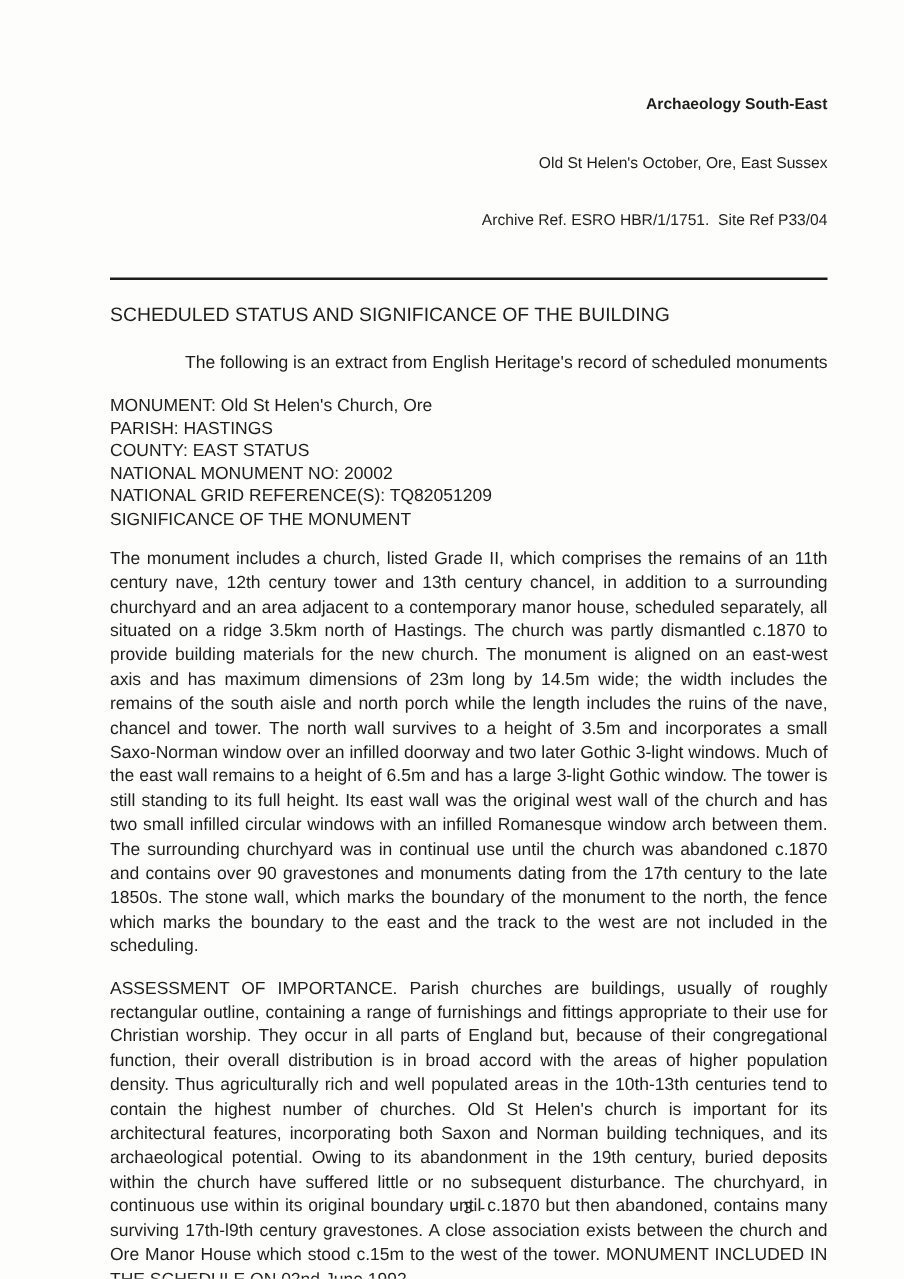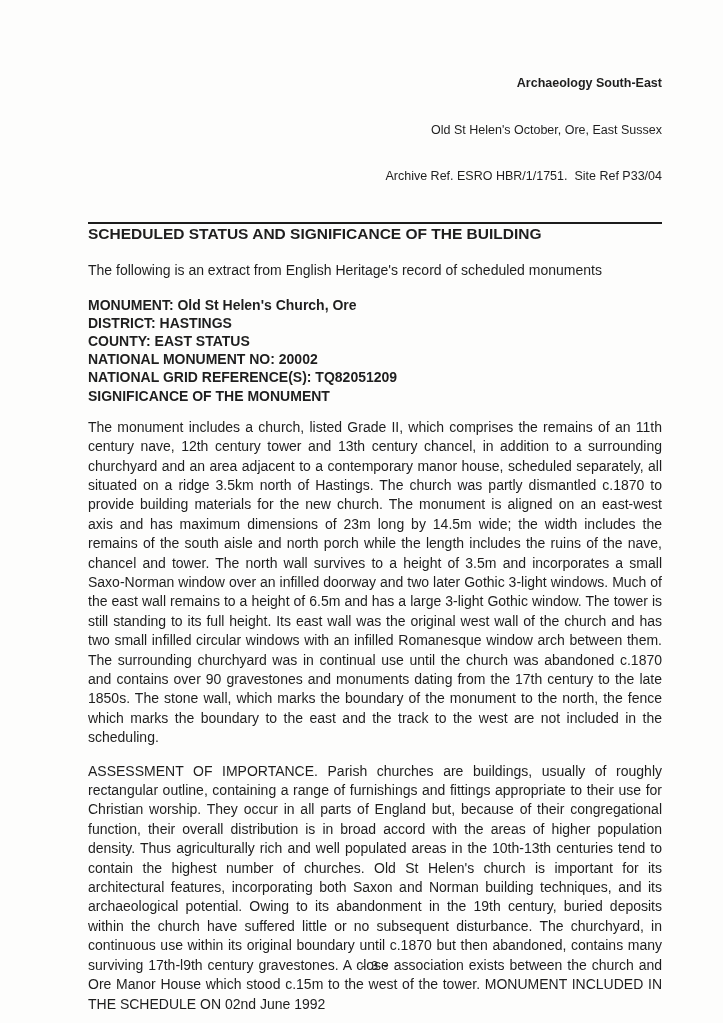--- a/index.html
+++ b/index.html
@@ -31,35 +31,36 @@
   }
   .report-header .hl-bold   { font-weight: bold; }
   .report-header .hl-italic { font-style: italic; }
   .header-divider {
     margin-top: 6px;
     border: none;
     border-top: 2px solid #1c1c1c;
     height: 0;
   }
   .section-title {
+    margin-top: 19px;
     font-size: 15.5px;
-    font-weight: bold;
+    font-weight: normal;
     line-height: 20px;
   }
   .intro-text {
     margin-top: 17px;
     font-size: 14px;
     line-height: 19px;
+    text-align: right;
   }
   .monument-record {
     margin-top: 16px;
     list-style: none;
     font-size: 14px;
     line-height: 18.2px;
-    font-weight: bold;
   }
   .body-paragraphs { margin-top: 0; }
   .body-paragraphs p {
     margin-top: 14px;
     font-size: 14px;
     line-height: 19.4px;
     text-align: justify;
     text-justify: inter-word;
   }
   .body-paragraphs p:first-child { margin-top: 13px; }
@@ -86,21 +87,21 @@
     </div>
 
     <hr class="header-divider">
 
     <h1 class="section-title">SCHEDULED STATUS AND SIGNIFICANCE OF THE BUILDING</h1>
 
     <div class="intro-text">The following is an extract from English Heritage's record of scheduled monuments</div>
 
     <ul class="monument-record">
         <li>MONUMENT: Old St Helen's Church, Ore</li>
-        <li>DISTRICT: HASTINGS</li>
+        <li>PARISH: HASTINGS</li>
         <li>COUNTY: EAST STATUS</li>
         <li>NATIONAL MONUMENT NO: 20002</li>
         <li>NATIONAL GRID REFERENCE(S): TQ82051209</li>
         <li>SIGNIFICANCE OF THE MONUMENT</li>
       </ul>
 
     <div class="body-paragraphs">
         <p>The monument includes a church, listed Grade II, which comprises the remains of an 11th century nave, 12th century tower and 13th century chancel, in addition to a surrounding churchyard and an area adjacent to a contemporary manor house, scheduled separately, all situated on a ridge 3.5km north of Hastings. The church was partly dismantled c.1870 to provide building materials for the new church. The monument is aligned on an east-west axis and has maximum dimensions of 23m long by 14.5m wide; the width includes the remains of the south aisle and north porch while the length includes the ruins of the nave, chancel and tower. The north wall survives to a height of 3.5m and incorporates a small Saxo-Norman window over an infilled doorway and two later Gothic 3-light windows. Much of the east wall remains to a height of 6.5m and has a large 3-light Gothic window. The tower is still standing to its full height. Its east wall was the original west wall of the church and has two small infilled circular windows with an infilled Romanesque window arch between them. The surrounding churchyard was in continual use until the church was abandoned c.1870 and contains over 90 gravestones and monuments dating from the 17th century to the late 1850s. The stone wall, which marks the boundary of the monument to the north, the fence which marks the boundary to the east and the track to the west are not included in the scheduling.</p>
         <p>ASSESSMENT OF IMPORTANCE. Parish churches are buildings, usually of roughly rectangular outline, containing a range of furnishings and fittings appropriate to their use for Christian worship. They occur in all parts of England but, because of their congregational function, their overall distribution is in broad accord with the areas of higher population density. Thus agriculturally rich and well populated areas in the 10th-13th centuries tend to contain the highest number of churches. Old St Helen's church is important for its architectural features, incorporating both Saxon and Norman building techniques, and its archaeological potential. Owing to its abandonment in the 19th century, buried deposits within the church have suffered little or no subsequent disturbance. The churchyard, in continuous use within its original boundary until c.1870 but then abandoned, contains many surviving 17th-l9th century gravestones. A close association exists between the church and Ore Manor House which stood c.15m to the west of the tower.  MONUMENT INCLUDED IN THE SCHEDULE ON 02nd June 1992</p>
       </div>

